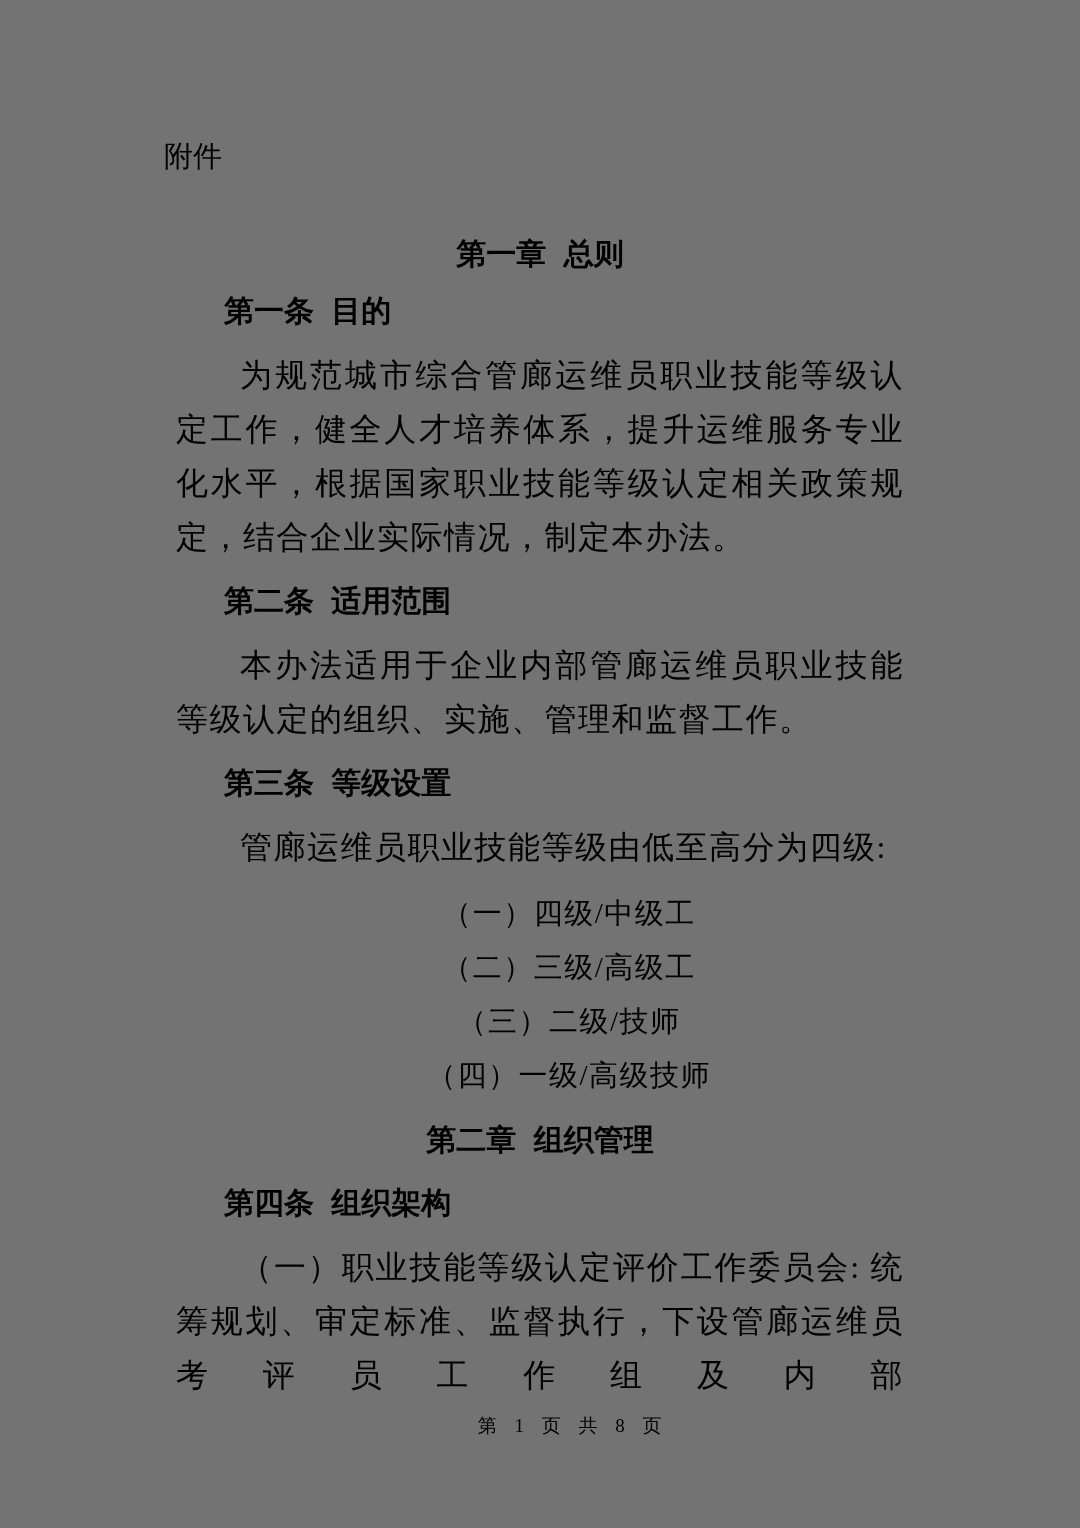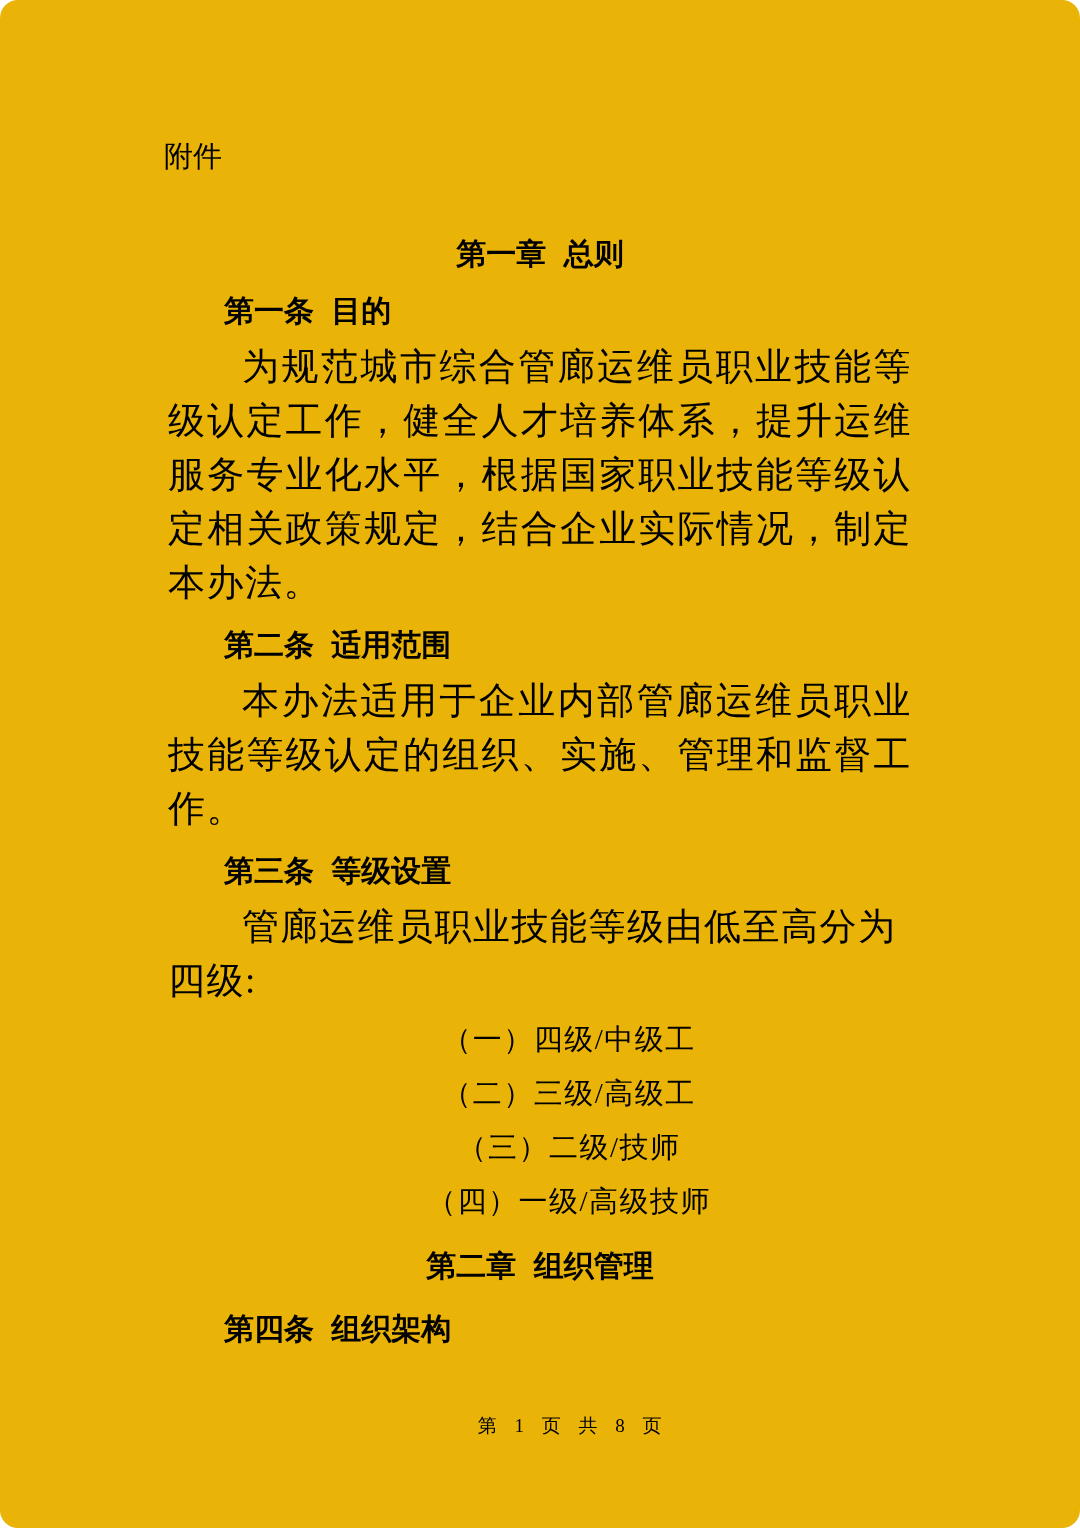--- a/index.html
+++ b/index.html
@@ -5,27 +5,26 @@
   html, body {
     margin: 0;
     padding: 0;
     background: #ffffff;
   }
   .page {
     position: relative;
     width: 1080px;
     height: 1528px;
     margin: 0 auto;
-    background: #eab308;
+    background: #737373;
     color: #000000;
     box-sizing: border-box;
     padding: 138px 164px 0 164px;
     font-family: "Liberation Serif", serif;
     overflow: hidden;
-    border-radius: 18px;
   }
   .attachment {
     font-family: "Liberation Sans", sans-serif;
     font-size: 29px;
     line-height: 36px;
     font-weight: 400;
   }
   .doc-title {
     margin: 50px 0 0 0;
     text-align: center;
@@ -51,22 +50,22 @@
   .article-heading {
     margin: 10px 0 0 0;
     font-family: "Liberation Sans", sans-serif;
     font-size: 30px;
     font-weight: bold;
     line-height: 50px;
     text-indent: 2em;
     word-spacing: 0.3em;
   }
   .para {
-    margin: 4px;
-    font-size: 37px;
+    margin: 12px;
+    font-size: 32px;
     line-height: 54px;
     letter-spacing: 1.5px;
     text-indent: 2em;
     text-align: justify;
     text-justify: inter-ideograph;
   }
   .para.single {
     text-align: left;
   }
   .para.cont {
@@ -121,16 +120,17 @@
   <p class="list-item">（二）三级/高级工</p>
 
   <p class="list-item">（三）二级/技师</p>
 
   <p class="list-item">（四）一级/高级技师</p>
 
   <h2 class="chapter-heading mid">第二章 组织管理</h2>
 
   <h3 class="article-heading">第四条 组织架构</h3>
 
+  <p class="para cont">（一）职业技能等级认定评价工作委员会: 统筹规划、审定标准、监督执行，下设管廊运维员考评员工作组及内部</p>
 
   <div class="page-footer">第 1 页 共 8 页</div>
 
 </div>
 
 </body></html>

